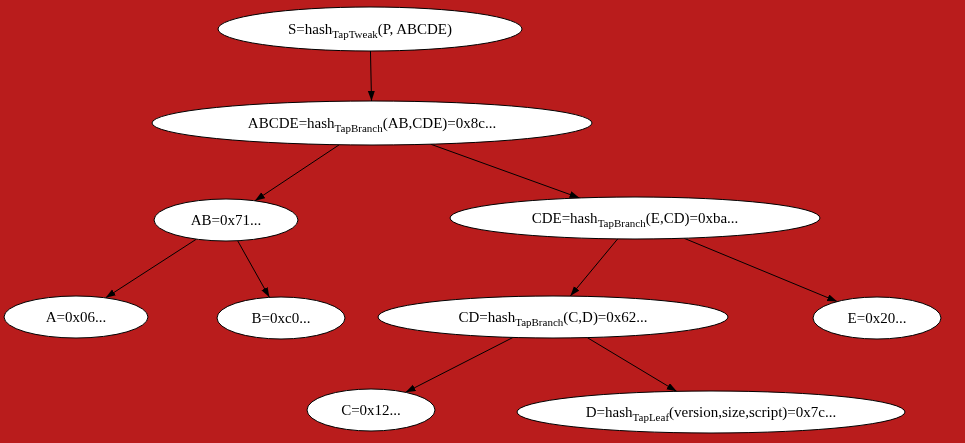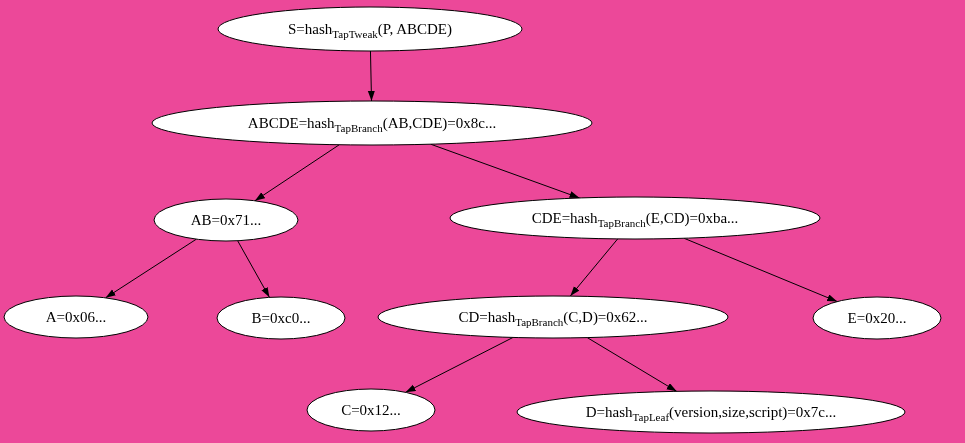--- a/index.html
+++ b/index.html
@@ -3,21 +3,21 @@
 <meta charset="utf-8">
 <style>
   html, body {
     margin: 0;
     padding: 0;
     background: #ffffff;
   }
   .canvas {
     width: 965px;
     height: 443px;
-    background: #ec4899;
+    background: #b91c1c;
     position: relative;
     overflow: hidden;
   }
   svg text {
     font-family: "Liberation Serif", "DejaVu Serif", serif;
     font-size: 15px;
     fill: #000000;
   }
 </style>
 </head>

